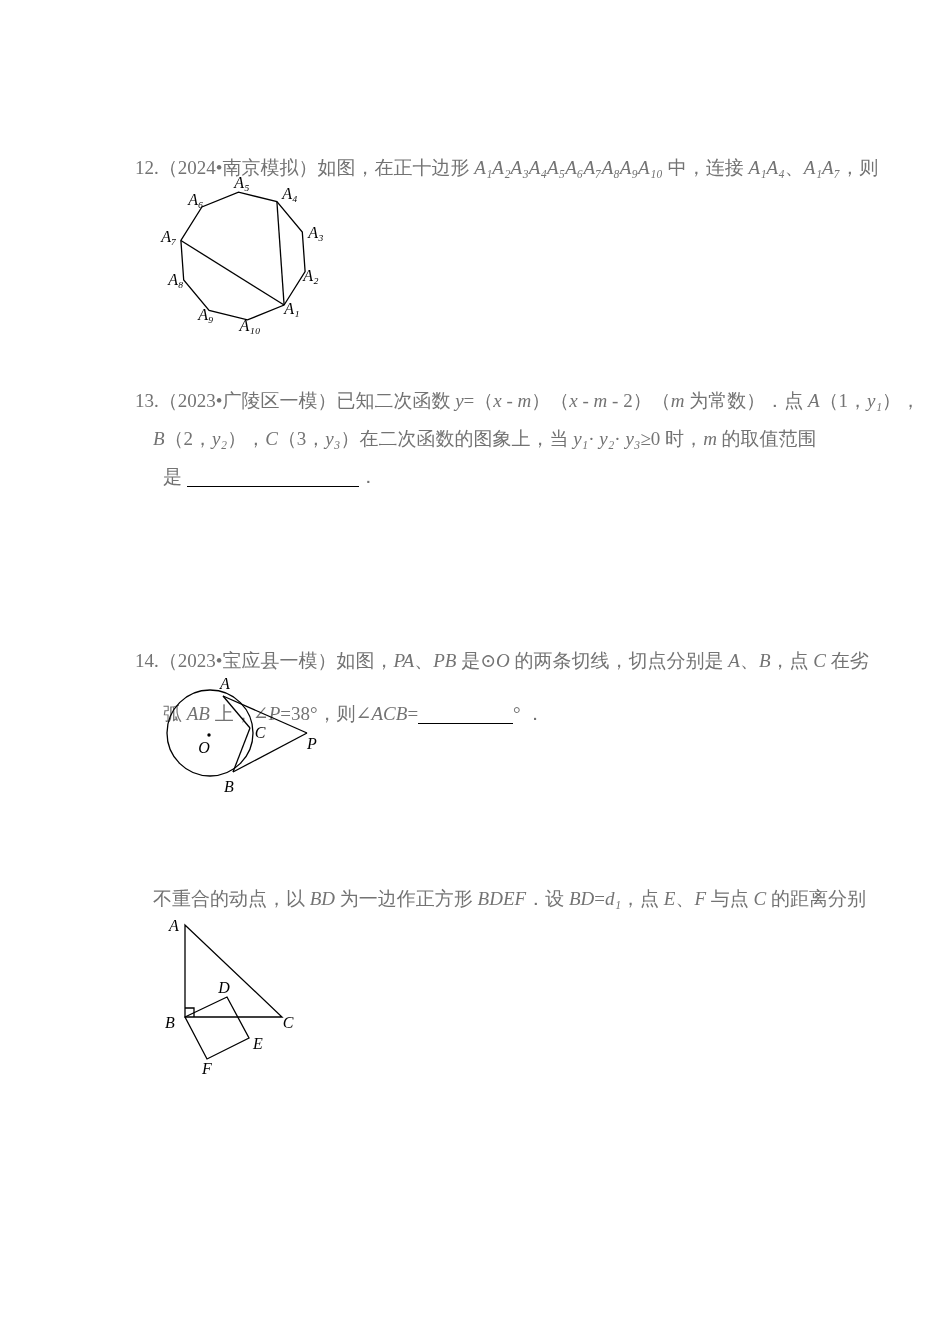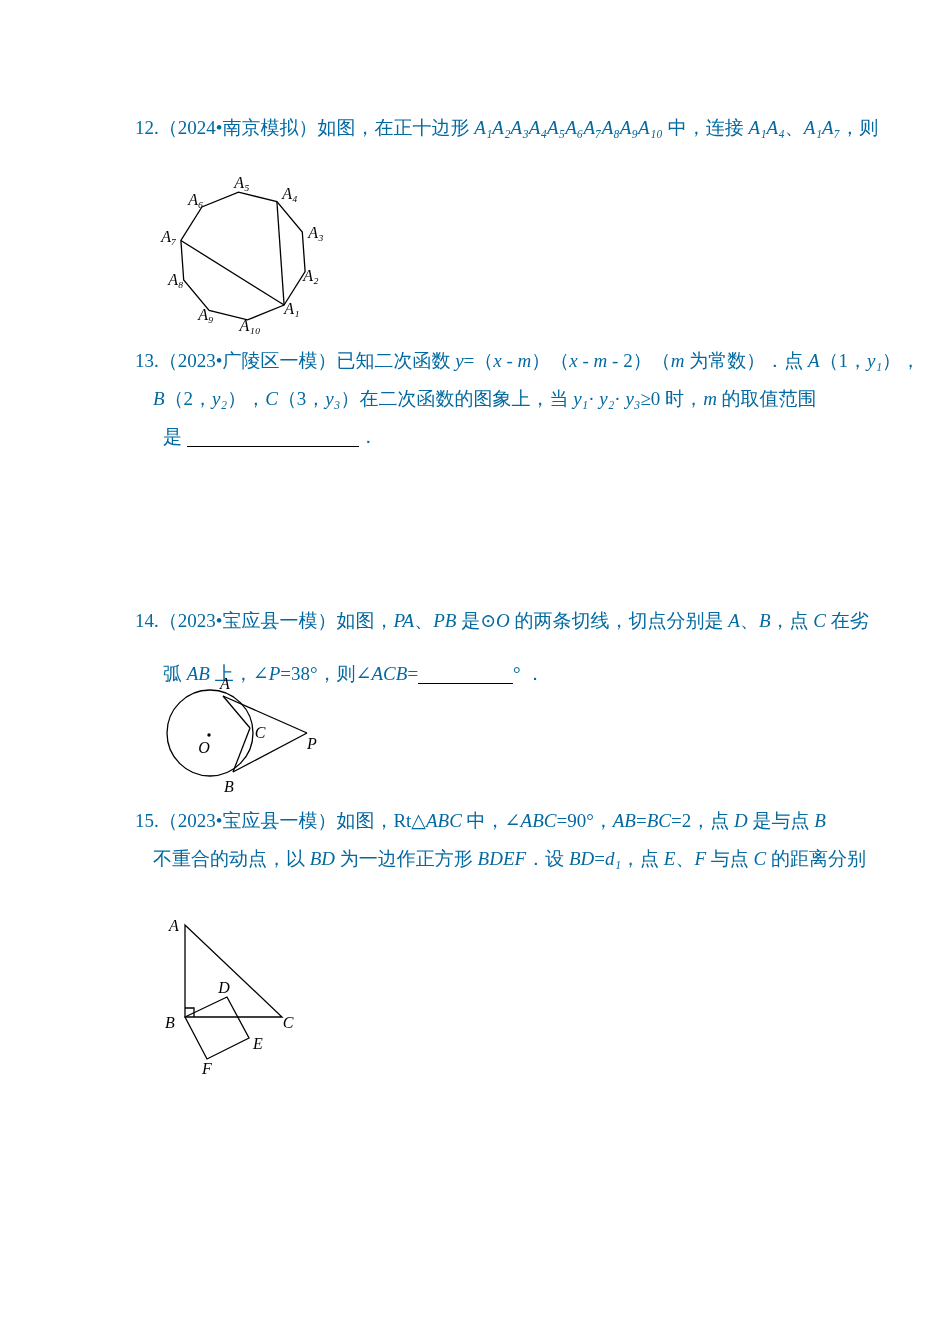--- a/index.html
+++ b/index.html
@@ -9,21 +9,22 @@
     background:#ffffff;
     color:#000000;
     font-family:"Liberation Serif","DejaVu Serif",serif;
     overflow:hidden;
   }
   .line {
     position:absolute;
     font-size:19px;
     line-height:26px;
     white-space:nowrap;
-    color:#0369a1;
+    color:#737373;
+    margin-top:40px;
   }
   .line .it { font-style:italic; }
   .line .rm { font-style:normal; }
   .blank {
     display:inline-block;
     height:14px;
     border-bottom:1.5px solid #000000;
     vertical-align:-4px;
   }
   .fig { position:absolute; }
@@ -72,21 +73,20 @@
     <line class="stroke" x1="83" y1="100" x2="157" y2="61"></line>
     <line class="stroke" x1="73" y1="24" x2="100" y2="56"></line>
     <line class="stroke" x1="100" y1="56" x2="83" y2="100"></line>
     <text class="flabel" x="75" y="17" text-anchor="middle">A</text>
     <text class="flabel" x="54" y="81" text-anchor="middle">O</text>
     <text class="flabel" x="110" y="66" text-anchor="middle">C</text>
     <text class="flabel" x="162" y="77" text-anchor="middle">P</text>
     <text class="flabel" x="79" y="120" text-anchor="middle">B</text>
   </svg>
 
-  <div class="line" style="left:135px;top:808px"><span class="rm">15.（2023•宝应县一模）如图，Rt△</span><span class="it">ABC</span><span class="rm"> 中，∠</span><span class="it">ABC</span><span class="rm">=90°，</span><span class="it">AB</span><span class="rm">=</span><span class="it">BC</span><span class="rm">=2，点 </span><span class="it">D</span><span class="rm"> 是与点 </span><span class="it">B</span></div>
   <div class="line" style="left:153px;top:846px"><span class="rm">不重合的动点，以 </span><span class="it">BD</span><span class="rm"> 为一边作正方形 </span><span class="it">BDEF</span><span class="rm">．设 </span><span class="it">BD</span><span class="rm">=</span><span class="it">d₁</span><span class="rm">，点 </span><span class="it">E</span><span class="rm">、</span><span class="it">F</span><span class="rm"> 与点 </span><span class="it">C</span><span class="rm"> 的距离分别</span></div>
 
   <svg class="fig" style="left:140px;top:912px" width="195" height="185" viewBox="0 0 195 185">
     <polygon class="stroke" points="45,13 45,105 142,105"></polygon>
     <polygon class="stroke" points="45,105 87,85 109,126 67,147"></polygon>
     <path class="stroke" d="M45,96 L54,96 L54,105"></path>
     <text class="flabel" x="34" y="19" text-anchor="middle">A</text>
     <text class="flabel" x="30" y="116" text-anchor="middle">B</text>
     <text class="flabel" x="148" y="116" text-anchor="middle">C</text>
     <text class="flabel" x="84" y="81" text-anchor="middle">D</text>

